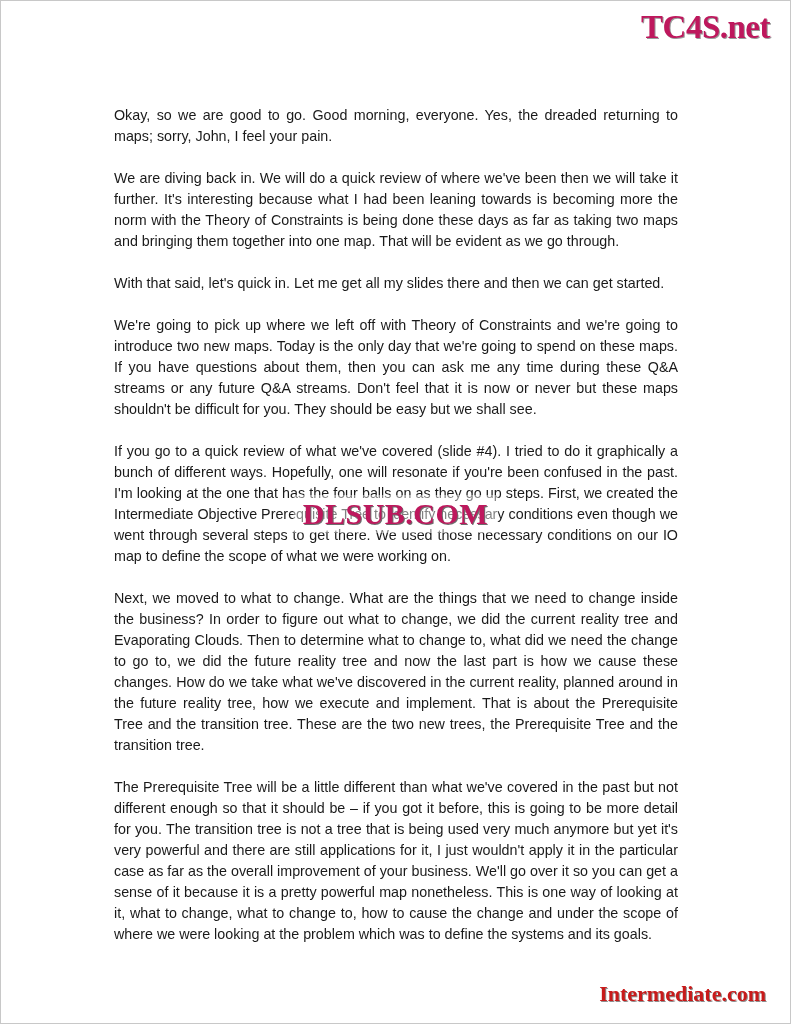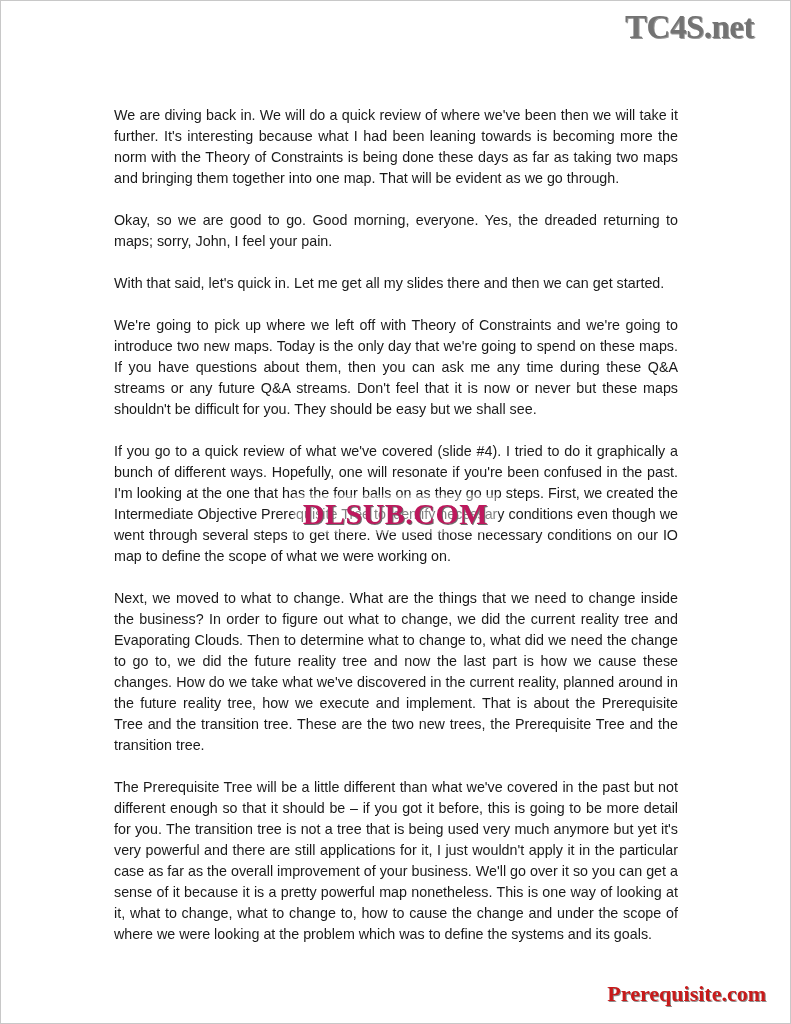--- a/index.html
+++ b/index.html
@@ -18,25 +18,25 @@
     position: relative;
     width: 791px;
     height: 1024px;
     box-sizing: border-box;
     border: 1px solid #c8c8c8;
     background: #ffffff;
   }
   .header-brand {
     position: absolute;
     top: 8px;
-    right: 36px;
+    right: 20px;
     font-family: "Liberation Serif", serif;
     font-size: 33px;
     font-weight: bold;
-    color: #737373;
+    color: #be185d;
     letter-spacing: -0.5px;
     text-shadow: 1px 1px 0 #9a9a9a;
   }
   .content {
     position: absolute;
     left: 113px;
     top: 104px;
     width: 564px;
   }
   .content p {
@@ -77,26 +77,26 @@
   }
 </style>
 </head>
 <body>
 
 <div class="page">
 
   <div class="header-brand">TC4S.net</div>
 
   <div class="content">
+    <p>Okay, so we are good to go. Good morning, everyone. Yes, the dreaded returning to maps; sorry, John, I feel your pain.</p>
     <p>We are diving back in. We will do a quick review of where we've been then we will take it further. It's interesting because what I had been leaning towards is becoming more the norm with the Theory of Constraints is being done these days as far as taking two maps and bringing them together into one map. That will be evident as we go through.</p>
-    <p>Okay, so we are good to go. Good morning, everyone. Yes, the dreaded returning to maps; sorry, John, I feel your pain.</p>
     <p>With that said, let's quick in. Let me get all my slides there and then we can get started.</p>
     <p>We're going to pick up where we left off with Theory of Constraints and we're going to introduce two new maps. Today is the only day that we're going to spend on these maps. If you have questions about them, then you can ask me any time during these Q&amp;A streams or any future Q&amp;A streams. Don't feel that it is now or never but these maps shouldn't be difficult for you. They should be easy but we shall see.</p>
     <p>If you go to a quick review of what we've covered (slide #4). I tried to do it graphically a bunch of different ways. Hopefully, one will resonate if you're been confused in the past. I'm looking at the one that has the four balls on as they go up steps. First, we created the Intermediate Objective Prerequisite Tree to identify necessary conditions even though we went through several steps to get there. We used those necessary conditions on our IO map to define the scope of what we were working on.</p>
     <p>Next, we moved to what to change. What are the things that we need to change inside the business? In order to figure out what to change, we did the current reality tree and Evaporating Clouds. Then to determine what to change to, what did we need the change to go to, we did the future reality tree and now the last part is how we cause these changes. How do we take what we've discovered in the current reality, planned around in the future reality tree, how we execute and implement. That is about the Prerequisite Tree and the transition tree. These are the two new trees, the Prerequisite Tree and the transition tree.</p>
     <p>The Prerequisite Tree will be a little different than what we've covered in the past but not different enough so that it should be – if you got it before, this is going to be more detail for you. The transition tree is not a tree that is being used very much anymore but yet it's very powerful and there are still applications for it, I just wouldn't apply it in the particular case as far as the overall improvement of your business. We'll go over it so you can get a sense of it because it is a pretty powerful map nonetheless. This is one way of looking at it, what to change, what to change to, how to cause the change and under the scope of where we were looking at the problem which was to define the systems and its goals.</p>
   </div>
 
   <div class="watermark">DLSUB.COM</div>
 
-  <div class="footer-brand">Prerequisite.com</div>
+  <div class="footer-brand">Intermediate.com</div>
 
 </div>
 
 </body></html>

